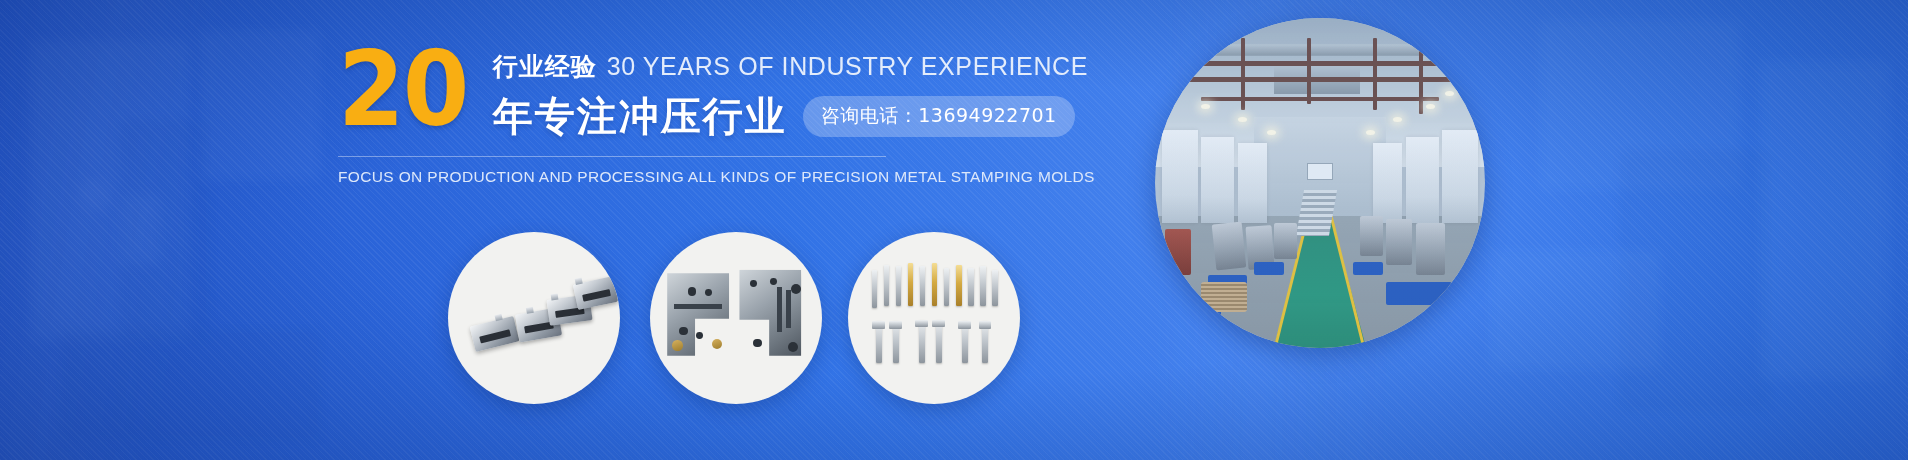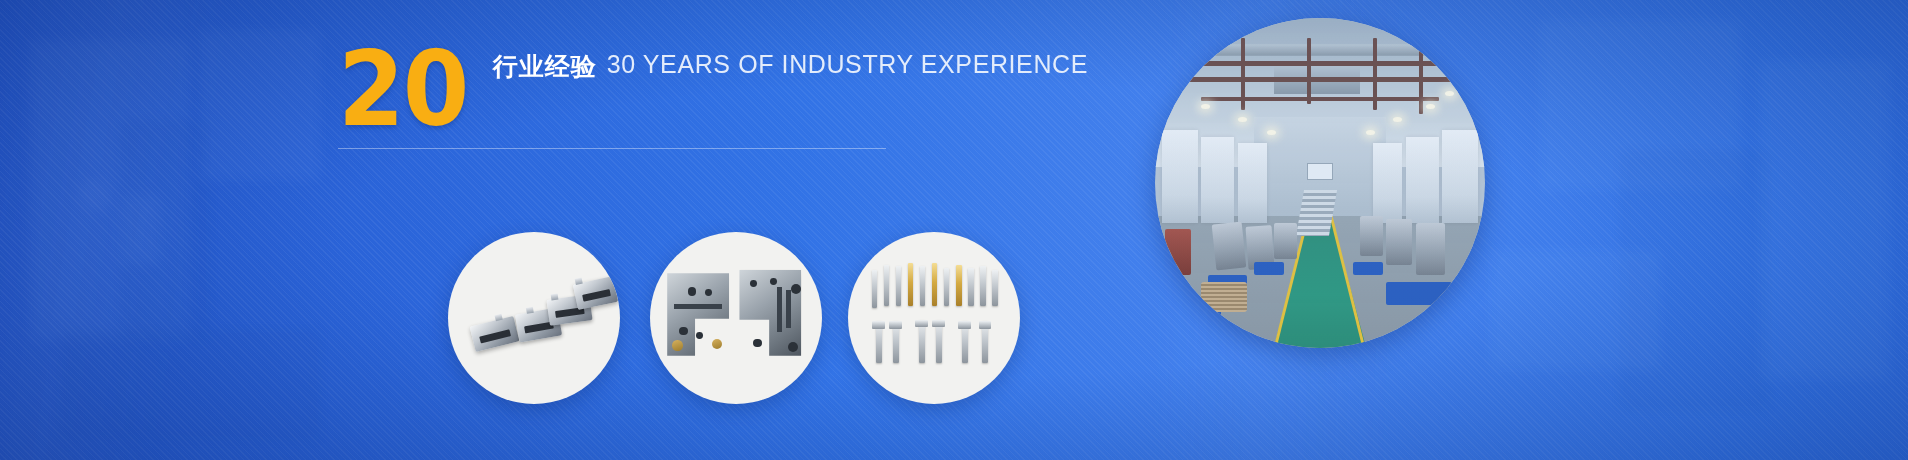--- a/index.html
+++ b/index.html
@@ -81,21 +81,21 @@
     transform-origin:left top;
     margin-top:4px;
     text-shadow:0 2px 6px rgba(10,40,110,.35);
   }
   .headline-text{
     margin-left:14px;
     padding-top:10px;
   }
   .line-1{
     display:flex;
-    align-items:flex-start;
+    align-items:center;
     white-space:nowrap;
   }
   .cn-small{
     font-size:25px;
     font-weight:bold;
     color:#ffffff;
     letter-spacing:1px;
     font-family:"DejaVu Sans","Liberation Sans",sans-serif;
   }
   .en-small{
@@ -332,26 +332,31 @@
     <div class="headline-row">
       <div class="big-number">20</div>
 
       <div class="headline-text">
 
         <div class="line-1">
           <span class="cn-small">行业经验</span>
           <span class="en-small">30 YEARS OF INDUSTRY EXPERIENCE</span>
         </div>
 
+        <div class="line-2">
+          <span class="cn-big">年专注冲压行业</span>
+          <span class="phone-pill">咨询电话：13694922701</span>
+        </div>
 
       </div>
     </div>
 
     <div class="rule"></div>
 
+    <div class="subcopy">FOCUS ON PRODUCTION AND PROCESSING ALL KINDS OF PRECISION METAL STAMPING MOLDS</div>
   </div>
 
   <div class="circle" style="left:448px; top:232px; width:172px; height:172px;">
     <div class="inner">
       <div class="shell" style="left:14%; top:52%; width:26%; height:15%; transform:rotate(-14deg);">
         <div class="slot"></div>
           <div class="tab" style="left:60%"></div>
       </div>
       <div class="shell" style="left:40%; top:46%; width:25%; height:16%; transform:rotate(-10deg);">
         <div class="slot"></div>

